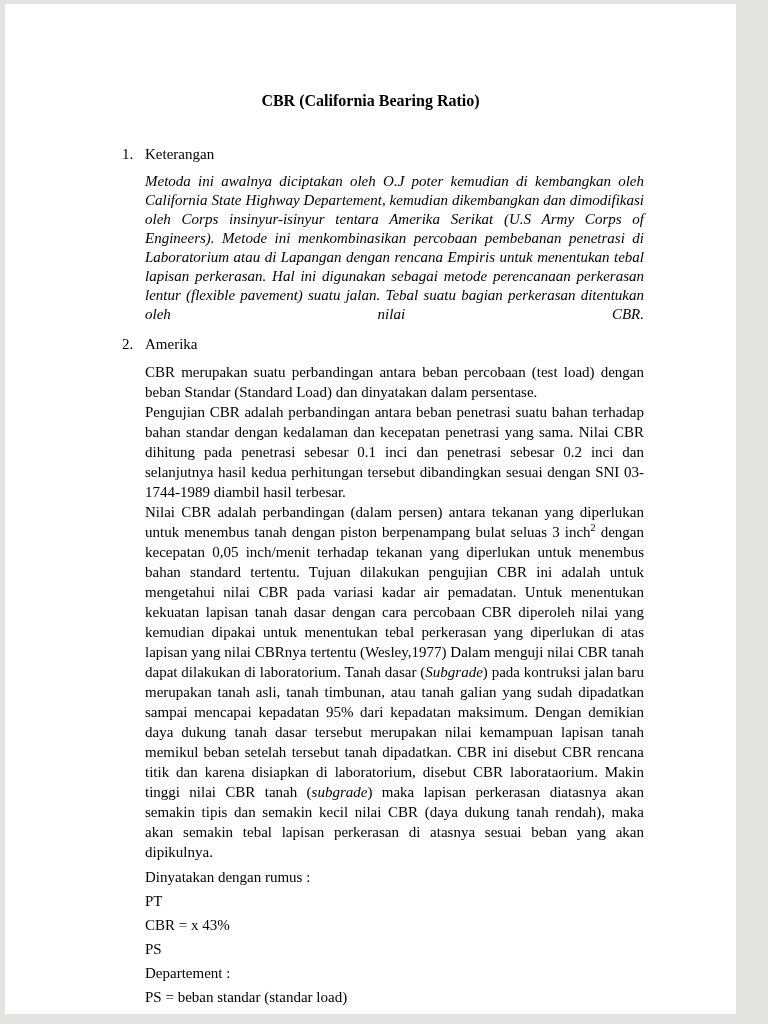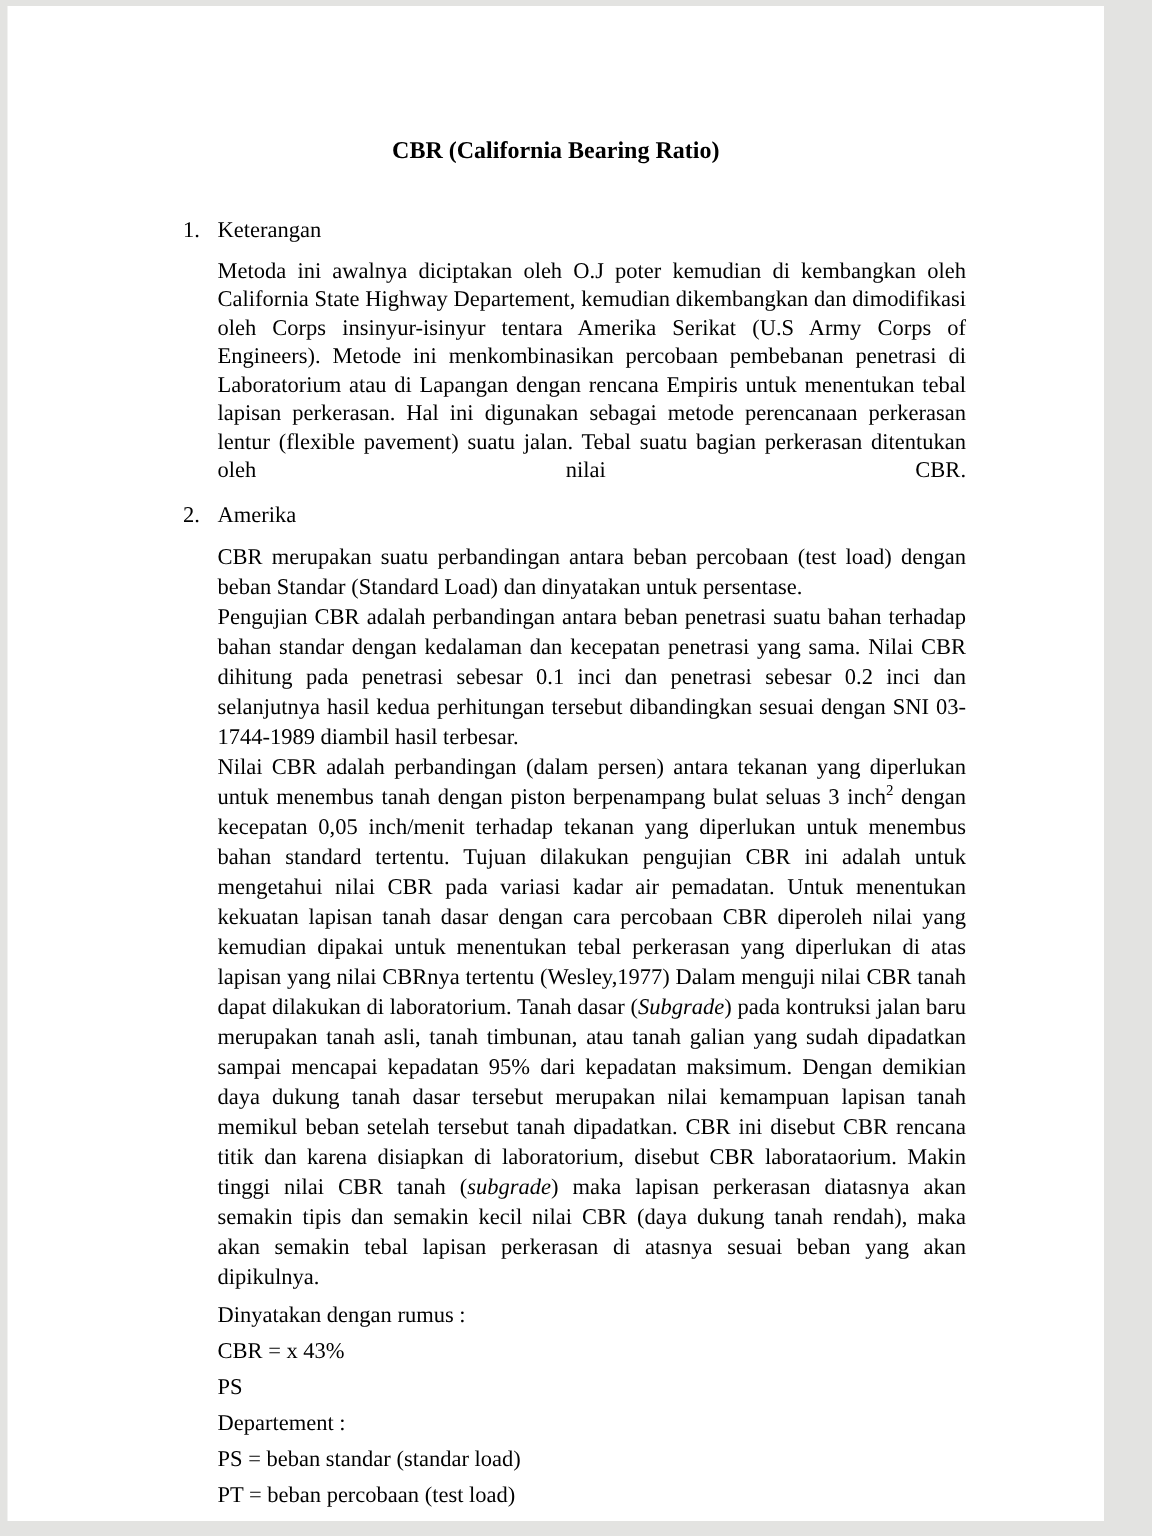--- a/index.html
+++ b/index.html
@@ -38,21 +38,21 @@
   .sec-num { display: inline-block; width: 23px; }
   .sec-body {
     margin-left: 23px;
     padding-top: 8px;
   }
   .para {
     margin: 0;
     font-size: 15px;
     text-align: justify;
   }
-  .para-s1 { line-height: 19px; }
+  .para-s1 { line-height: 19px; font-style: italic; }
   .force-last { text-align-last: justify; }
   .para-s2 { line-height: 20px; }
   .lines-block { padding-top: 3px; }
   .plain-line {
     font-size: 15px;
     line-height: 24px;
   }
   sup { font-size: 10px; vertical-align: super; line-height: 0; }
   i { font-style: italic; margin-top: 45px; }
 </style>
@@ -72,28 +72,29 @@
         <p class="para para-s1 force-last">Metoda ini awalnya diciptakan oleh O.J poter kemudian di kembangkan oleh California State Highway Departement, kemudian dikembangkan dan dimodifikasi oleh Corps insinyur-isinyur tentara Amerika Serikat (U.S Army Corps of Engineers). Metode ini menkombinasikan percobaan pembebanan penetrasi di Laboratorium atau di Lapangan dengan rencana Empiris untuk menentukan tebal lapisan perkerasan. Hal ini digunakan sebagai metode perencanaan perkerasan lentur (flexible pavement) suatu jalan. Tebal suatu bagian perkerasan ditentukan oleh nilai CBR.</p>
       </div>
     </section>
 
     <section class="section">
       <div class="sec-head">
         <span class="sec-num">2.</span><span>Amerika</span>
       </div>
       <div class="sec-body">
 
-        <p class="para para-s2">CBR merupakan suatu perbandingan antara beban percobaan (test load) dengan beban Standar (Standard Load) dan dinyatakan untuk persentase.</p>
+        <p class="para para-s2">CBR merupakan suatu perbandingan antara beban percobaan (test load) dengan beban Standar (Standard Load) dan dinyatakan dalam persentase.</p>
 
         <p class="para para-s2">Pengujian CBR adalah perbandingan antara beban penetrasi suatu bahan terhadap bahan standar dengan kedalaman dan kecepatan penetrasi yang sama. Nilai CBR dihitung pada penetrasi sebesar 0.1 inci dan penetrasi sebesar 0.2 inci dan selanjutnya hasil kedua perhitungan tersebut dibandingkan sesuai dengan SNI 03-1744-1989 diambil hasil terbesar.</p>
 
         <p class="para para-s2"><span>Nilai CBR adalah perbandingan (dalam persen) antara tekanan yang diperlukan untuk menembus tanah dengan piston berpenampang bulat seluas 3 inch</span><sup>2</sup><span> dengan kecepatan 0,05 inch/menit terhadap tekanan yang diperlukan untuk menembus bahan standard tertentu. Tujuan dilakukan pengujian CBR ini adalah untuk mengetahui nilai CBR pada variasi kadar air pemadatan. Untuk menentukan kekuatan lapisan tanah dasar dengan cara percobaan CBR diperoleh nilai yang kemudian dipakai untuk menentukan tebal perkerasan yang diperlukan di atas lapisan yang nilai CBRnya tertentu (Wesley,1977) Dalam menguji nilai CBR tanah dapat dilakukan di laboratorium. Tanah dasar (</span><i>Subgrade</i><span>) pada kontruksi jalan baru merupakan tanah asli, tanah timbunan, atau tanah galian yang sudah dipadatkan sampai mencapai kepadatan 95% dari kepadatan maksimum. Dengan demikian daya dukung tanah dasar tersebut merupakan nilai kemampuan lapisan tanah memikul beban setelah tersebut tanah dipadatkan. CBR ini disebut CBR rencana titik dan karena disiapkan di laboratorium, disebut CBR laborataorium. Makin tinggi nilai CBR tanah (</span><i>subgrade</i><span>) maka lapisan perkerasan diatasnya akan semakin tipis dan semakin kecil nilai CBR (daya dukung tanah rendah), maka akan semakin tebal lapisan perkerasan di atasnya sesuai beban yang akan dipikulnya.</span></p>
 
         <div class="lines-block">
           <div class="plain-line">Dinyatakan dengan rumus :</div>
+          <div class="plain-line">PT</div>
           <div class="plain-line">CBR = x 43%</div>
           <div class="plain-line">PS</div>
           <div class="plain-line">Departement :</div>
           <div class="plain-line">PS = beban standar (standar load)</div>
           <div class="plain-line">PT = beban percobaan (test load)</div>
         </div>
 
       </div>
     </section>
 

